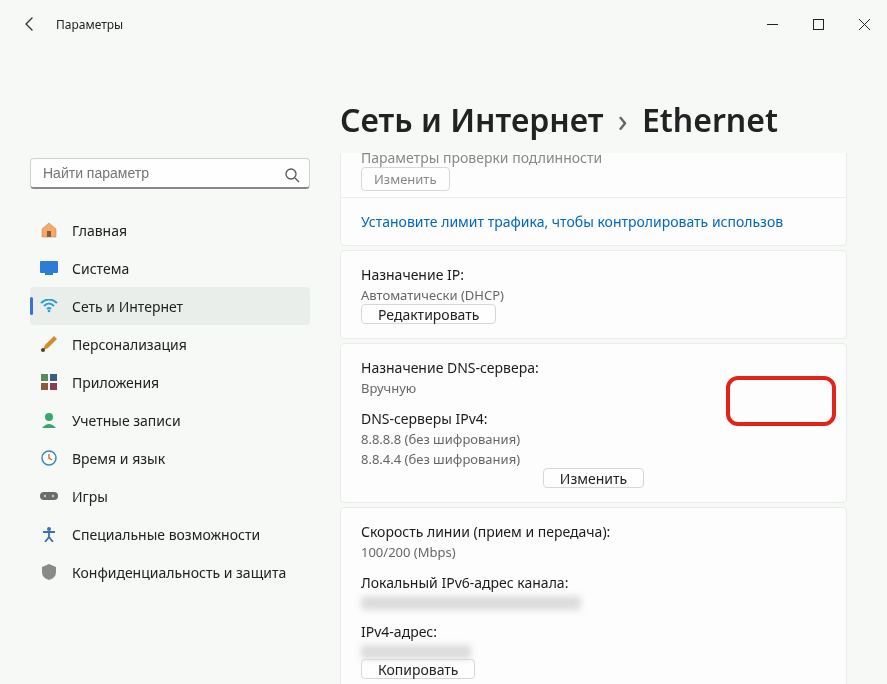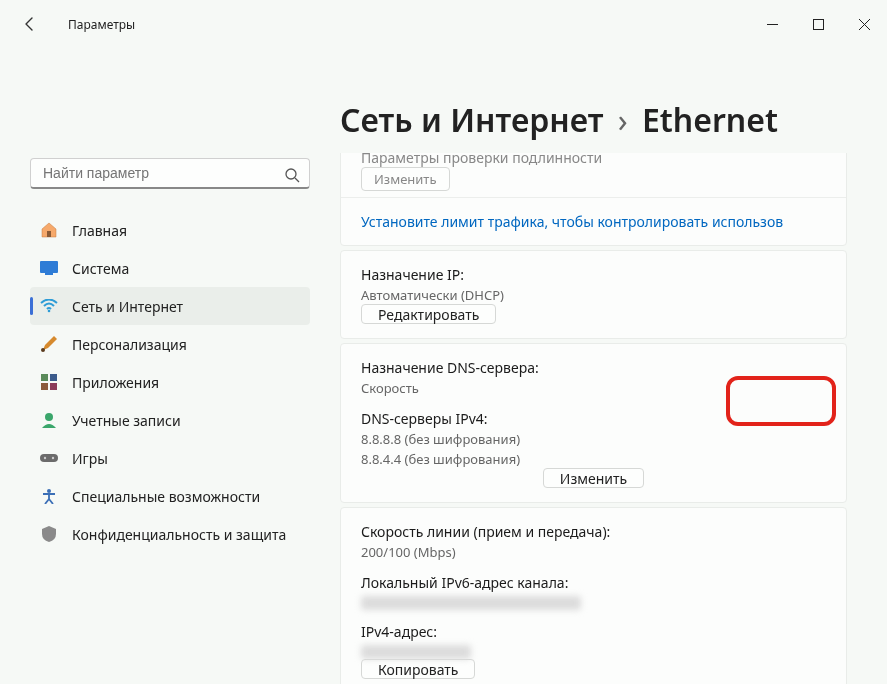--- a/index.html
+++ b/index.html
@@ -11,21 +11,20 @@
     width: 887px;
     height: 684px;
     overflow: hidden;
     position: relative;
   }
   .titlebar {
     height: 48px;
     display: flex;
     align-items: center;
     padding: 0 0 0 20px;
-    gap: 12px;
   }
   .back-btn {
     width: 20px; height: 20px;
     display:flex; align-items:center; justify-content:center;
     margin-right: 16px;
     cursor: pointer;
   }
   .win-title { font-size: 12px; color:#222; }
   .caption-buttons {
     margin-left: auto;
@@ -280,20 +279,29 @@
       </li>
       <li class="nav-item">
         <span class="ico">
             <svg width="16" height="16" viewBox="0 0 16 16">
               <circle cx="8" cy="5" r="4" fill="#3aa66b"></circle>
               <path d="M1 16 Q8 8 15 16 Z" fill="#3aa66b"></path>
             </svg>
           </span>
         <span>Учетные записи</span>
       </li>
+      <li class="nav-item">
+        <span class="ico">
+            <svg width="16" height="16" viewBox="0 0 16 16">
+              <circle cx="8" cy="8" r="7" fill="#fff" stroke="#3b8bb6" stroke-width="1.5"></circle>
+              <path d="M8 4 V8 L11 10" stroke="#e26b2e" stroke-width="1.5" fill="none"></path>
+            </svg>
+          </span>
+        <span>Время и язык</span>
+      </li>
        <li class="nav-item">
         <span class="ico">
             <svg width="18" height="12" viewBox="0 0 18 12">
               <rect x="0" y="2" width="18" height="8" rx="4" fill="#6b6b6b"></rect>
               <circle cx="5" cy="6" r="1.2" fill="#ccc"></circle>
               <circle cx="13" cy="6" r="1.2" fill="#ccc"></circle>
             </svg>
           </span>
         <span>Игры</span>
       </li>
@@ -347,37 +355,37 @@
           <div class="row-action">
             <button class="btn">Редактировать</button>
           </div>
         </div>
       </div>
 
       <div class="card" style="position:relative">
         <div class="row">
           <div class="row-main">
             <div class="row-title">Назначение DNS-сервера:</div>
-            <div class="row-value">Скорость</div>
+            <div class="row-value">Вручную</div>
             <div class="row-title" style="margin-top:12px">DNS-серверы IPv4:</div>
             <div class="row-value">8.8.8.8 (без шифрования)</div>
             <div class="row-value">8.8.4.4 (без шифрования)</div>
           </div>
           <div class="row-action" style="align-self:center">
             <button class="btn">Изменить</button>
           </div>
         </div>
         <div class="highlight-ring" style="right:10px; top:32px; width:110px; height:50px;"></div>
       </div>
 
       <div class="card">
         <div class="row">
           <div class="row-main">
             <div class="row-title">Скорость линии (прием и передача):</div>
-            <div class="row-value">200/100 (Mbps)</div>
+            <div class="row-value">100/200 (Mbps)</div>
             <div class="row-title" style="margin-top:12px">Локальный IPv6-адрес канала:</div>
             <div class="blur-block" style="width:220px"></div>
             <div class="row-title" style="margin-top:12px">IPv4-адрес:</div>
             <div class="blur-block" style="width:110px"></div>
           </div>
           <div class="row-action">
             <button class="btn">Копировать</button>
           </div>
         </div>
       </div>

